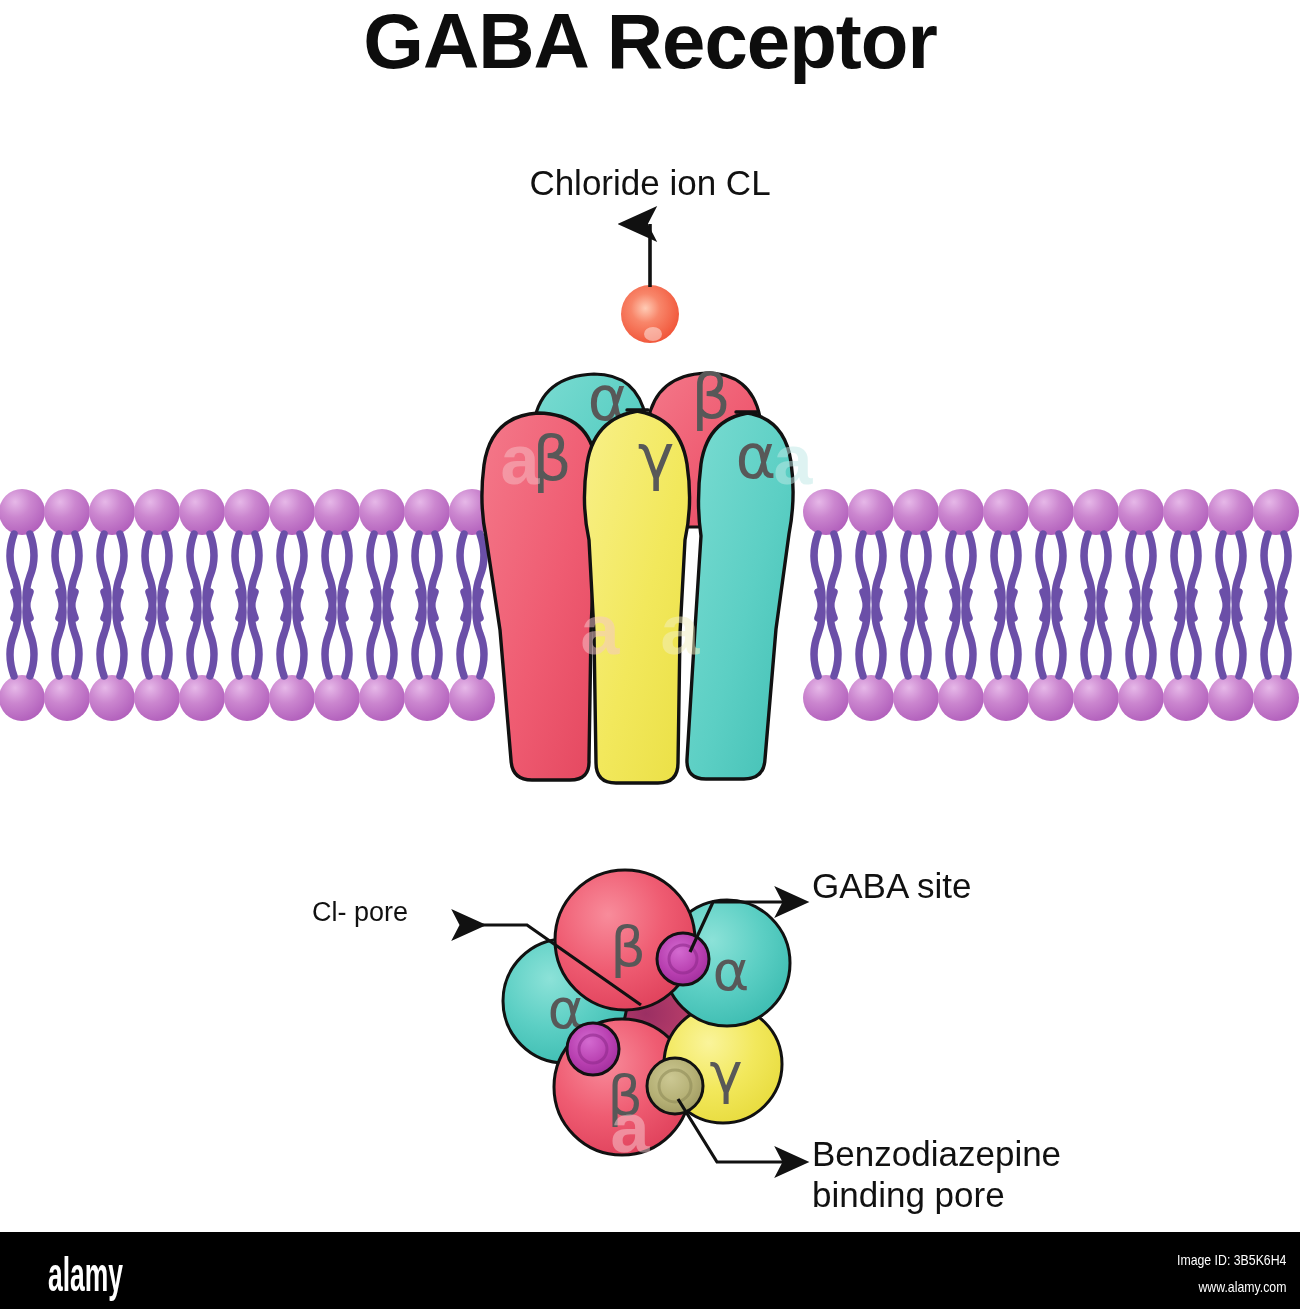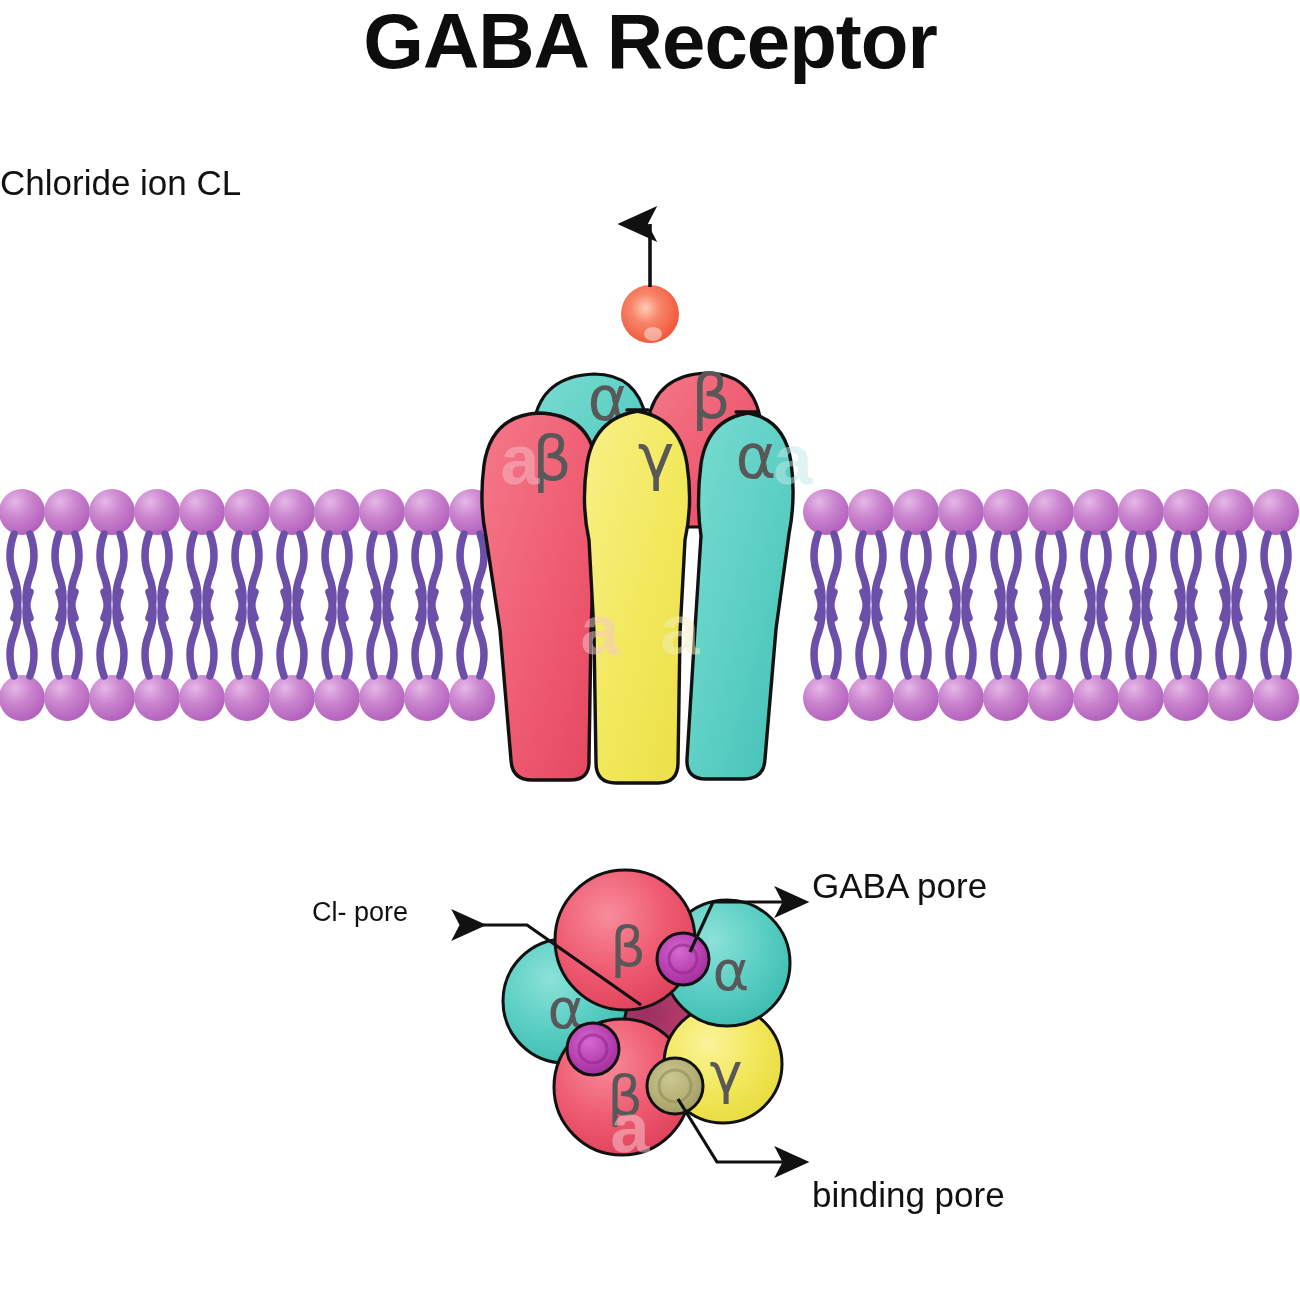--- a/index.html
+++ b/index.html
@@ -19,21 +19,21 @@
     letter-spacing:-1px;
     font-family:"Liberation Sans", sans-serif;
   }
 
   
   .lbl{
     position:absolute;color:#111111;
     font-family:"Liberation Sans", sans-serif;
     font-weight:400;white-space:pre;
   }
-  .lbl-chloride{top:163px;left:0;width:1300px;text-align:left;font-size:35px;}
+  .lbl-chloride{top:163px;left:0;width:1300px;text-align:center;font-size:35px;}
   .lbl-gaba{top:866px;left:812px;font-size:35px;}
   .lbl-clpore{top:897px;left:312px;font-size:27px;}
   .lbl-benzo{top:1133px;left:812px;font-size:35px;line-height:41px;}
 
   
   .footer{
     position:absolute;left:0;top:1232px;width:1300px;height:77px;
     background:#000000;
   }
   .alamy-logo{
@@ -459,18 +459,25 @@
 
       <path d="M690 952 L713 902 L803 902" fill="none" stroke="#111" stroke-width="3.2" marker-end="url(#arrR)"></path>
 
       <path d="M641 1005 L527 925 L480 925" fill="none" stroke="#111" stroke-width="3.2" marker-end="url(#arrL)"></path>
 
       <path d="M678 1099 L717 1162 L803 1162" fill="none" stroke="#111" stroke-width="3.2" marker-end="url(#arrR)"></path>
     </g>
   </svg>
 
   <div class="lbl lbl-chloride">Chloride ion CL</div>
-  <div class="lbl lbl-gaba">GABA pore</div>
+  <div class="lbl lbl-gaba">GABA site</div>
   <div class="lbl lbl-clpore">Cl- pore</div>
-  <div class="lbl lbl-benzo"><br><span>binding pore</span></div>
-
+  <div class="lbl lbl-benzo"><span>Benzodiazepine</span><br><span>binding pore</span></div>
+
+  <div class="footer">
+    <div class="alamy-logo">alamy</div>
+    <div class="footer-right">
+      <div>Image ID: 3B5K6H4</div>
+      <div>www.alamy.com</div>
+    </div>
+  </div>
 
 </div>
 
 </body></html>

